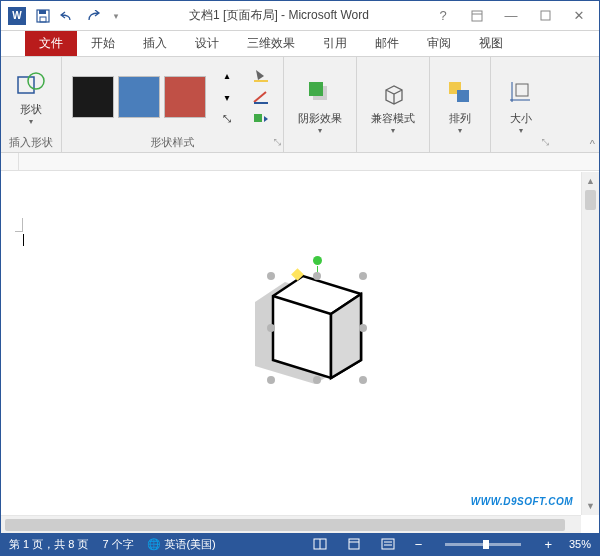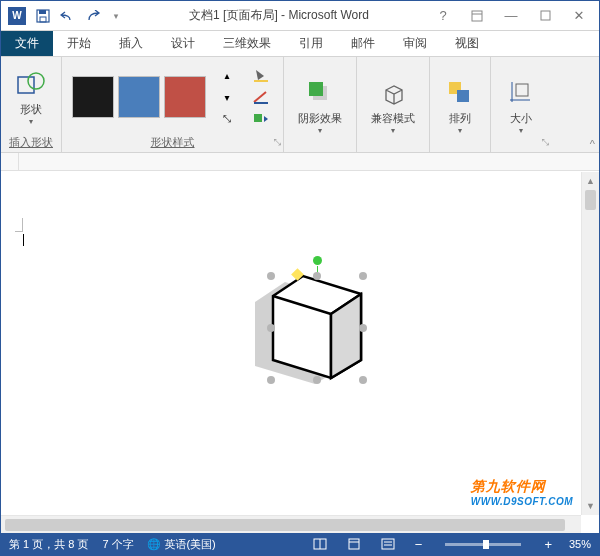--- a/index.html
+++ b/index.html
@@ -8,26 +8,26 @@
 .titlebar { height: 30px; background: #fff; display: flex; align-items: center; border-bottom: 1px solid #d4d4d4; }
 .qat { display: flex; align-items: center; gap: 2px; padding: 0 4px; }
 .qat-item { width: 24px; height: 24px; display: flex; align-items: center; justify-content: center; cursor: pointer; }
 .word-icon { width: 18px; height: 18px; background: #2b579a; color: #fff; font-size: 10px; font-weight: bold; display: flex; align-items: center; justify-content: center; }
 .title-text { flex: 1; text-align: center; font-size: 12px; color: #444; }
 .win-controls { display: flex; align-items: center; gap: 10px; padding-right: 8px; }
 .win-btn { width: 24px; height: 22px; display: flex; align-items: center; justify-content: center; color: #777; cursor: pointer; font-size: 13px; }
 
 .tabbar { height: 26px; background: #fff; display: flex; align-items: flex-end; border-bottom: 1px solid #d4d4d4; }
 .tab { padding: 4px 14px; font-size: 12px; color: #444; cursor: pointer; }
-.tab.file { background: #0c4a6e; color: #fff; }
+.tab.file { background: #b91c1c; color: #fff; margin-left: 24px; }
 
 .ribbon { height: 96px; background: #f1f1f1; border-bottom: 1px solid #d4d4d4; display: flex; position: relative; }
 .ribbon-group { border-right: 1px solid #d4d4d4; padding: 4px 8px 2px; display: flex; flex-direction: column; }
 .group-content { flex: 1; display: flex; align-items: center; gap: 4px; }
-.group-label { font-size: 11px; color: #666; text-align: center; padding-top: 2px; text-decoration: underline; }
+.group-label { font-size: 11px; color: #666; text-align: center; padding-top: 2px; }
 
 .big-btn { display: flex; flex-direction: column; align-items: center; justify-content: center; width: 44px; height: 68px; cursor: pointer; }
 .big-btn-icon { width: 32px; height: 32px; display: flex; align-items: center; justify-content: center; }
 .big-btn-label { font-size: 11px; color: #444; margin-top: 2px; }
 .big-btn-arrow { font-size: 8px; color: #666; }
 
 .style-swatch { width: 42px; height: 42px; border: 1px solid #c0c0c0; margin: 2px; cursor: pointer; }
 
 .small-btn-col { display: flex; flex-direction: column; gap: 2px; }
 .small-btn { width: 26px; height: 20px; display: flex; align-items: center; justify-content: center; cursor: pointer; font-size: 10px;}
@@ -266,21 +266,20 @@
     <div class="sel-handle" style="left:76px;top:12px"></div>
     <div class="sel-handle" style="left:122px;top:12px"></div>
     <div class="sel-handle" style="left:30px;top:64px"></div>
     <div class="sel-handle" style="left:122px;top:64px"></div>
     <div class="sel-handle" style="left:30px;top:116px"></div>
     <div class="sel-handle" style="left:76px;top:116px"></div>
     <div class="sel-handle" style="left:122px;top:116px"></div>
   </div>
 
   <div class="watermark">
-    <div class="wm-line1">第九软件网</div>
     <div class="wm-line2">WWW.D9SOFT.COM</div>
   </div>
 
   <div class="vscroll">
     <div class="vscroll-arrow">▲</div>
     <div class="vscroll-thumb"></div>
     <div class="vscroll-arrow" style="position:absolute;bottom:0;width:100%">▼</div>
   </div>
   <div class="hscroll">
     <div class="hscroll-thumb"></div>

